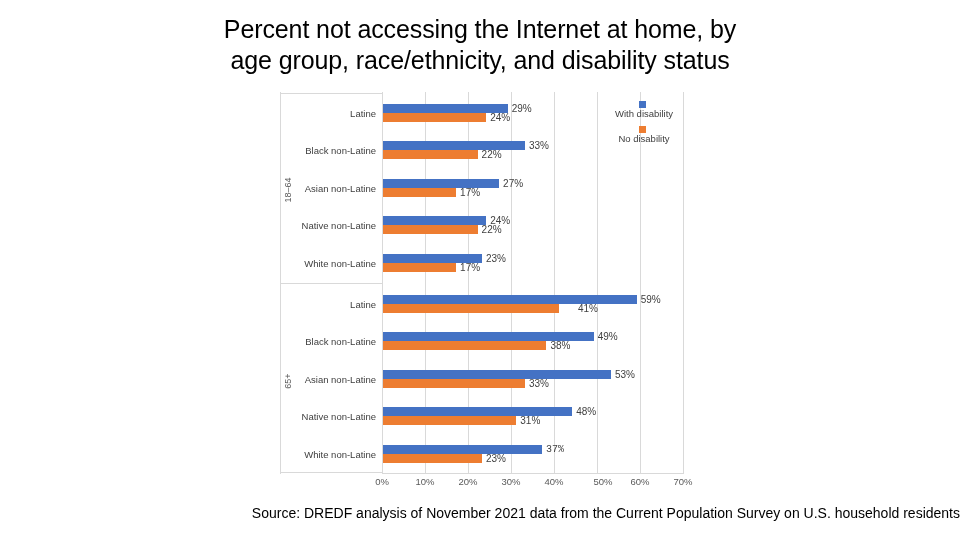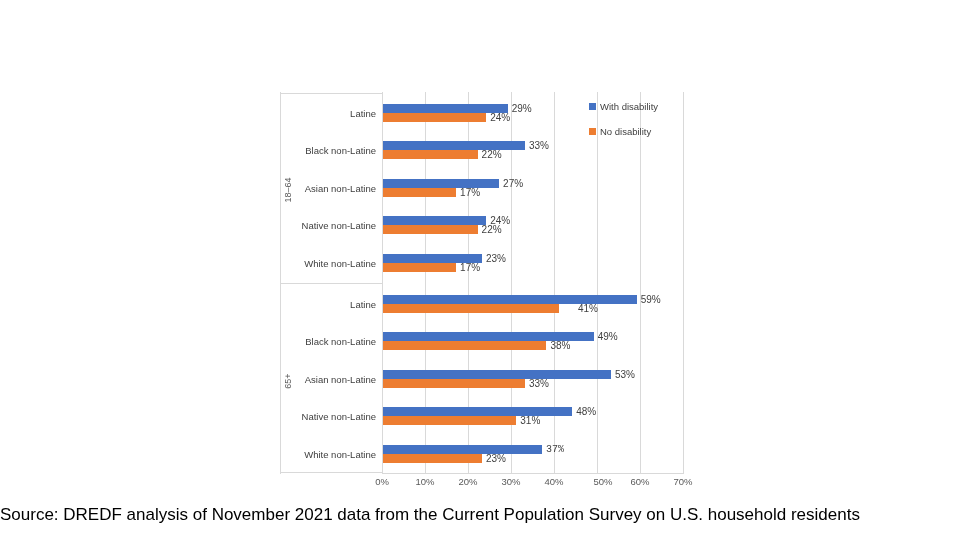--- a/index.html
+++ b/index.html
@@ -155,49 +155,52 @@
     position: absolute;
     left: 589px;
     top: 101px;
     width: 110px;
   }
   .legend-item {
     display: flex;
     align-items: center;
     margin-bottom: 14px;
     height: 11px;
+    flex-direction: column;
   }
   .legend-swatch {
     width: 7px;
     height: 7px;
     margin-right: 4px;
     flex: 0 0 auto;
   }
   .legend-text {
     font-size: 9.5px;
     color: #404040;
     white-space: nowrap;
   }
 
   
   #source-note {
     position: absolute;
     left: 0;
     top: 505px;
     width: 960px;
-    text-align: left;
-    font-size: 17px;
+    text-align: right;
+    font-size: 14px;
     color: #000000;
     white-space: nowrap;
   }
 </style>
 </head>
 <body>
 
 <div id="chart-title">
+  <span class="tline">Percent not accessing the Internet at home, by</span>
+  <span class="tline">age group, race/ethnicity, and disability status</span>
 </div>
 
 <div id="chart-area">
 
   <div id="cat-column">
     <div class="cat-border-left"></div>
     <div class="group-sep" id="group-sep-top" style="top: 1px;"></div>
     <div class="group-sep" id="group-sep-mid" style="top: 191px;"></div>
     <div class="group-sep" id="group-sep-bottom" style="top: 380px;"></div>
     <div id="cat-labels">

